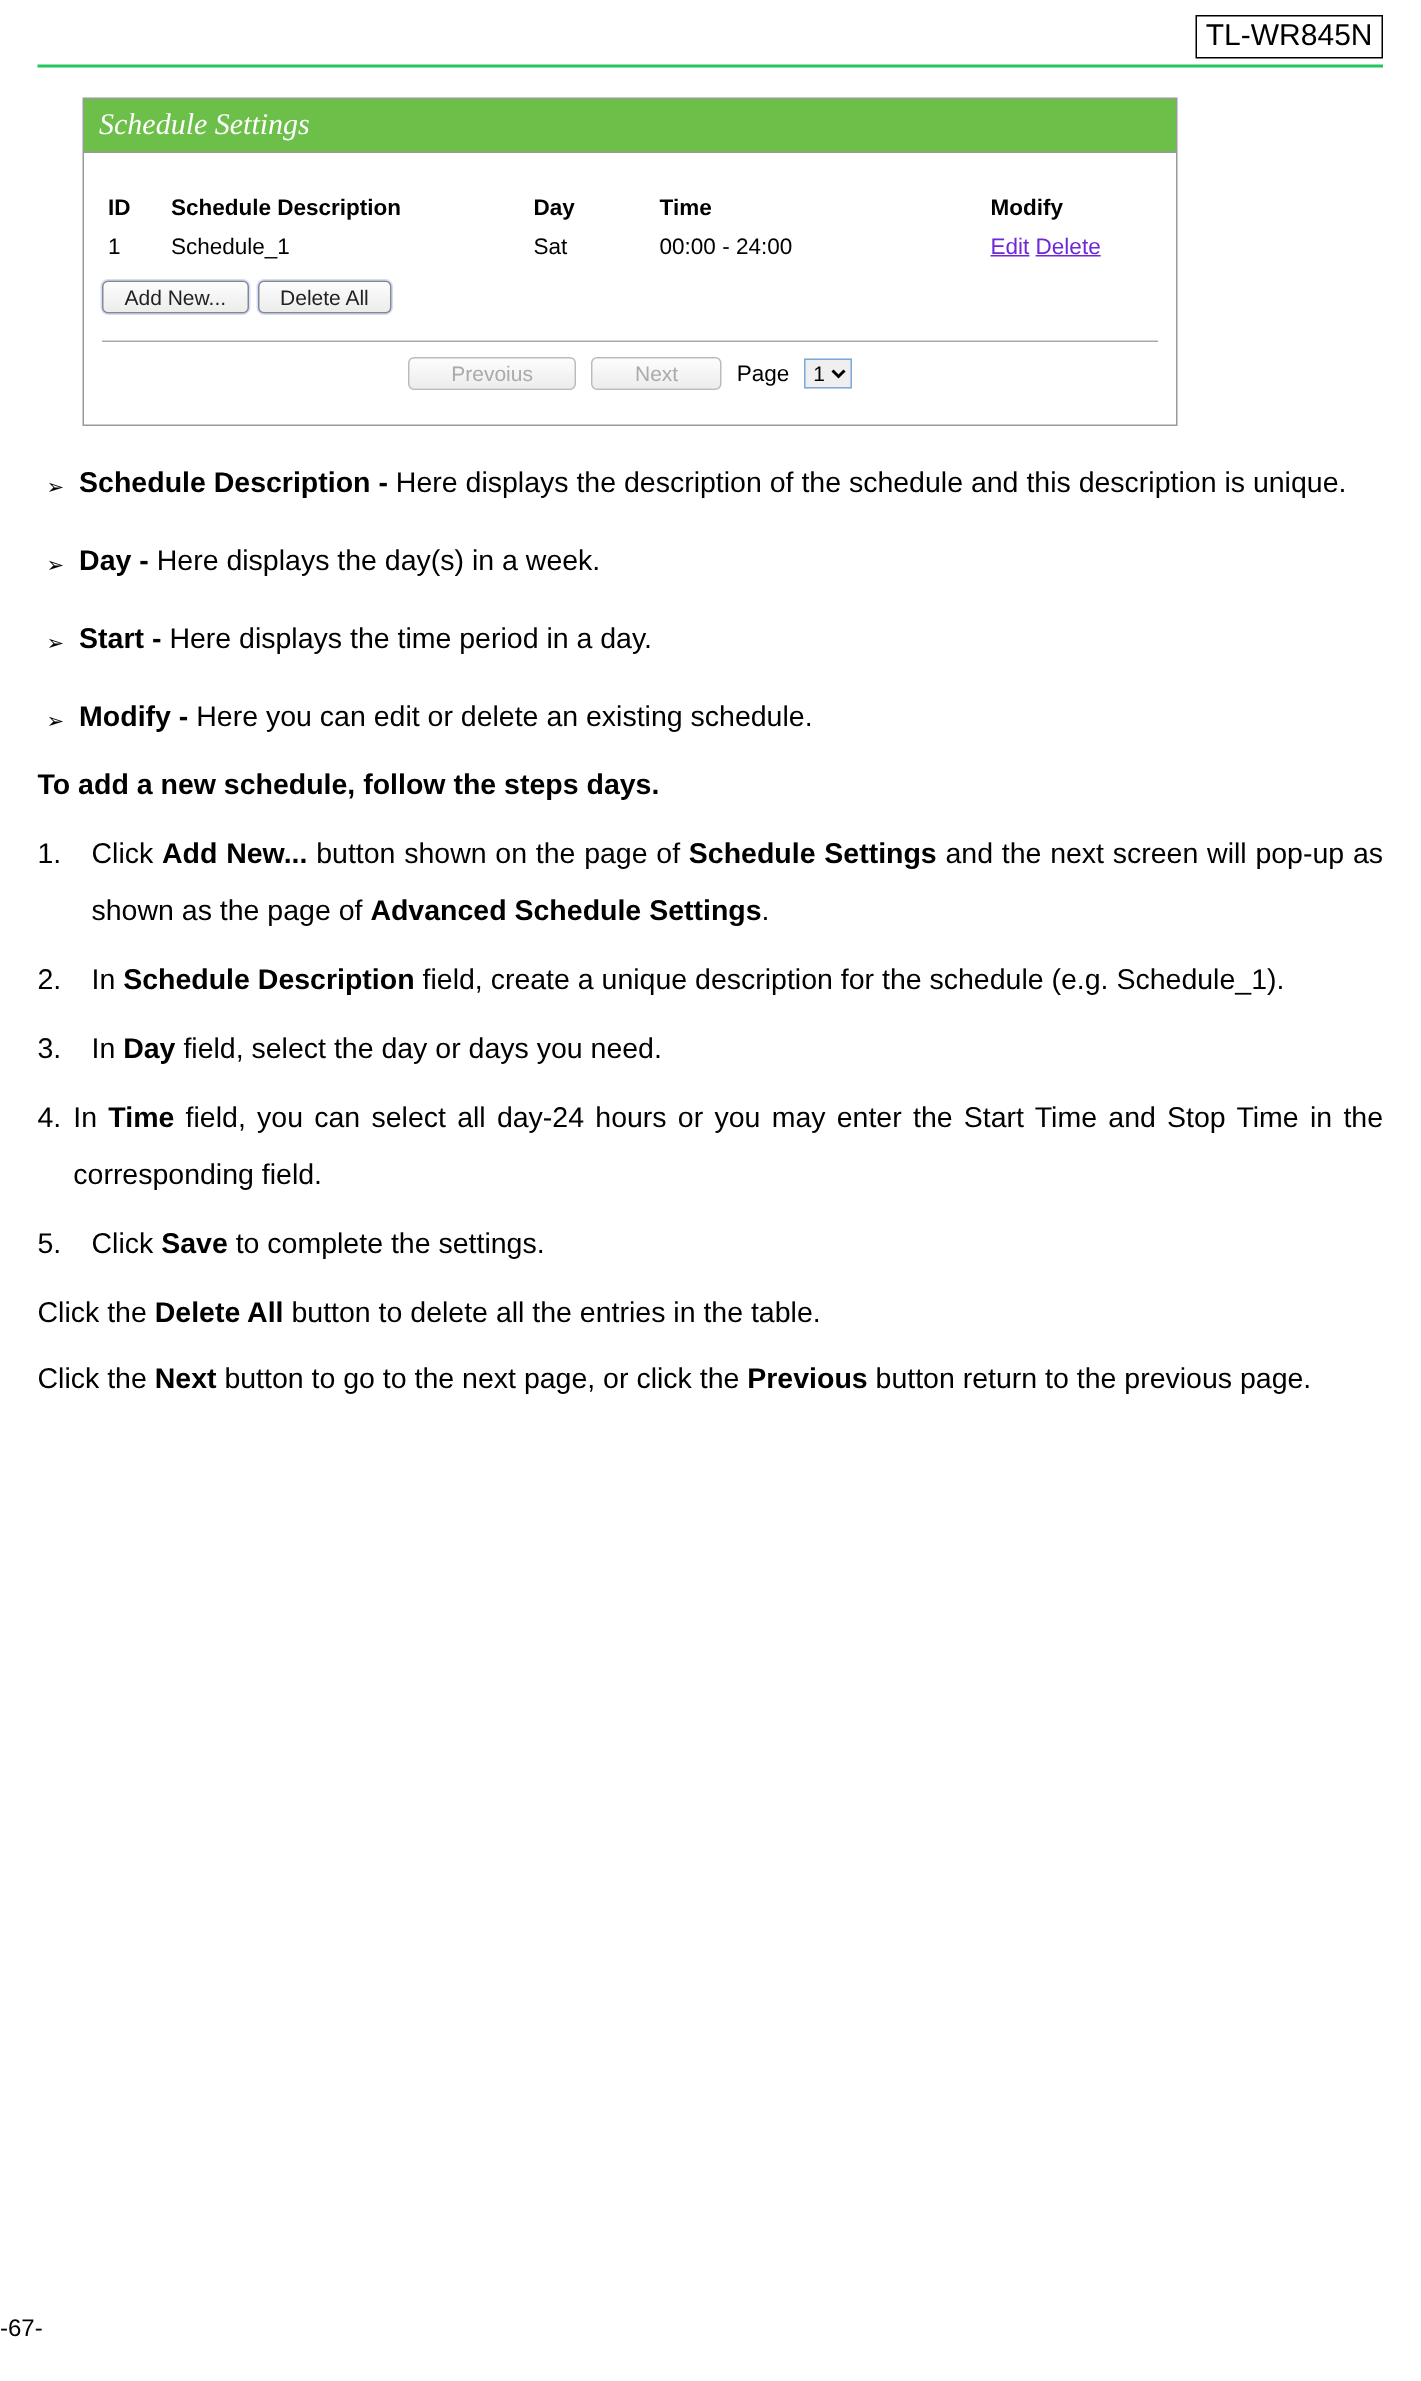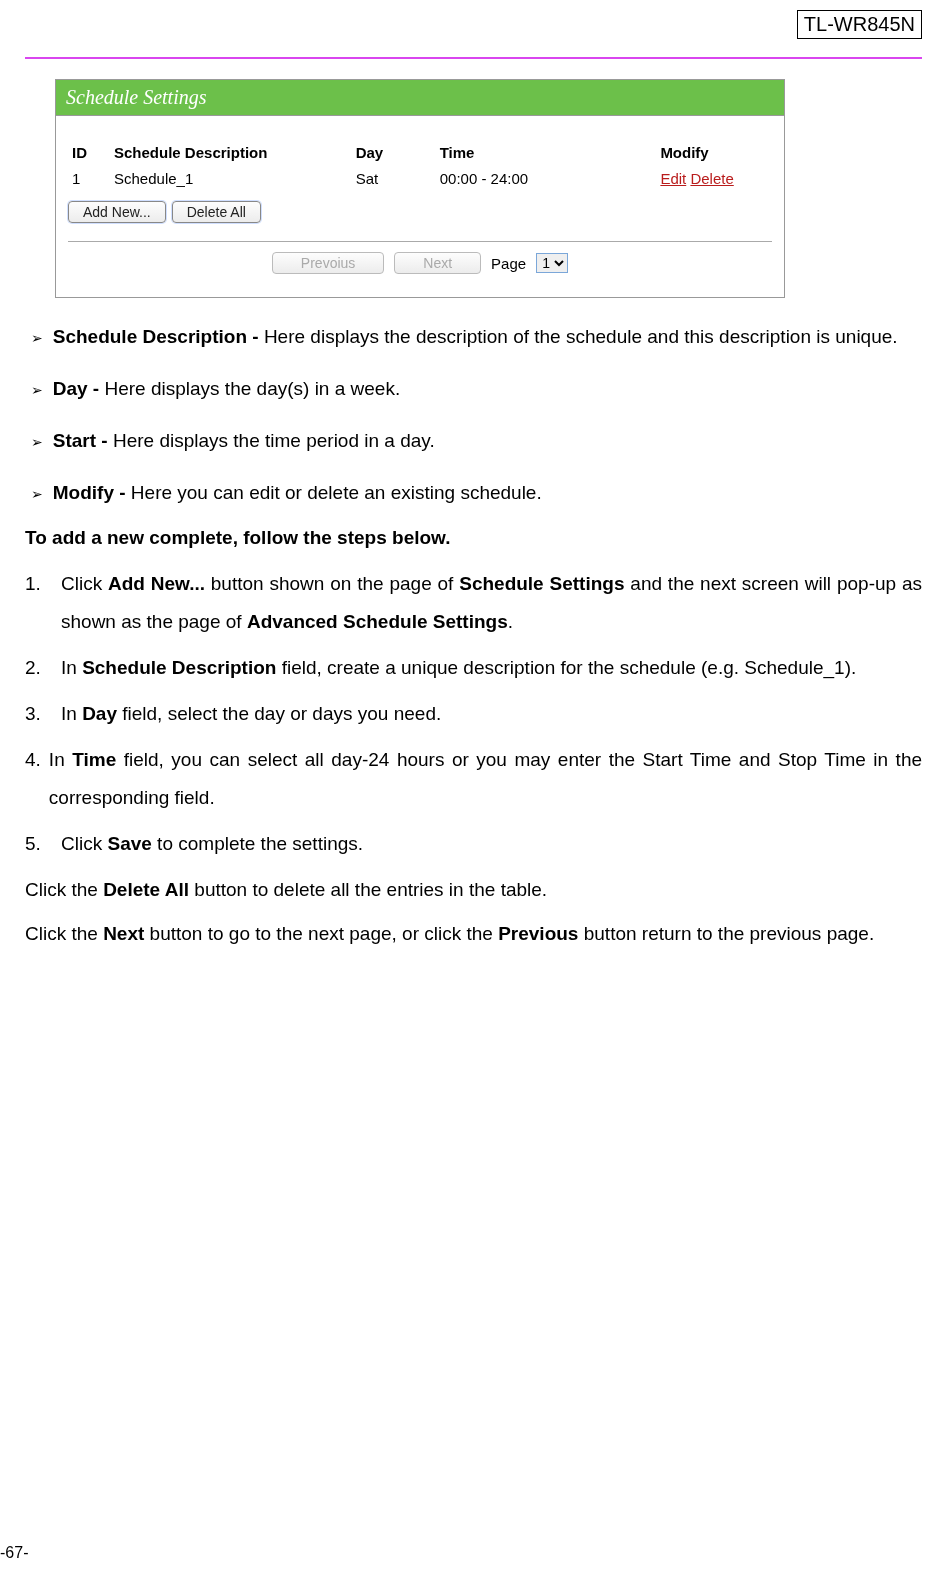--- a/index.html
+++ b/index.html
@@ -10,22 +10,22 @@
       background: #fff;
       color: #000;
       position: relative;
       padding: 0 25px;
     }
     .header {
       display: flex;
       justify-content: flex-end;
       align-items: flex-end;
       padding-top: 10px;
-      border-bottom: 2px solid #d946ef;
-      padding-bottom: 18px;
+      border-bottom: 2px solid #22c55e;
+      padding-bottom: 4px;
     }
     .model-box {
       border: 1px solid #000;
       padding: 2px 6px;
       font-size: 20px;
       font-family: Arial;
     }
     .product-name {
       font-weight: bold;
       font-size: 20px;
@@ -63,21 +63,21 @@
     .ss-table td {
       padding: 6px 4px;
       font-size: 15px;
     }
     .col-id { width: 40px; }
     .col-desc { width: 230px; }
     .col-day { width: 80px; }
     .col-time { width: 210px; }
     .col-mod { width: 110px; }
     .modlink {
-      color: #b91c1c;
+      color: #6d28d9;
       text-decoration: underline;
       cursor: pointer;
     }
     .ss-buttons {
       margin-top: 8px;
       display: flex;
       gap: 6px;
     }
     .win-btn {
       font-size: 14px;
@@ -223,21 +223,21 @@
   <div class="bulleted-item">
     <span class="bullet-arrow">➢</span>
     <span class="bullet-text"><b>Start - </b><span>Here displays the time period in a day.</span></span>
   </div>
   <div class="bulleted-item">
     <span class="bullet-arrow">➢</span>
     <span class="bullet-text"><b>Modify - </b><span>Here you can edit or delete an existing schedule.</span></span>
   </div>
 </div>
 
-<div class="section-heading">To add a new complete, follow the steps below.</div>
+<div class="section-heading">To add a new schedule, follow the steps days.</div>
 
 <div class="numbered">
   <div class="numbered-item">
     <span class="num-label">1.</span>
     <span class="num-text"><span>Click </span><b>Add New...</b><span> button shown on the page of </span><b>Schedule Settings</b><span> and the next screen will pop-up as shown as the page of </span><b>Advanced Schedule Settings</b><span>.</span></span>
   </div>
   <div class="numbered-item">
     <span class="num-label">2.</span>
     <span class="num-text"><span>In </span><b>Schedule Description</b><span> field, create a unique description for the schedule (e.g. Schedule_1).</span></span>
   </div>

